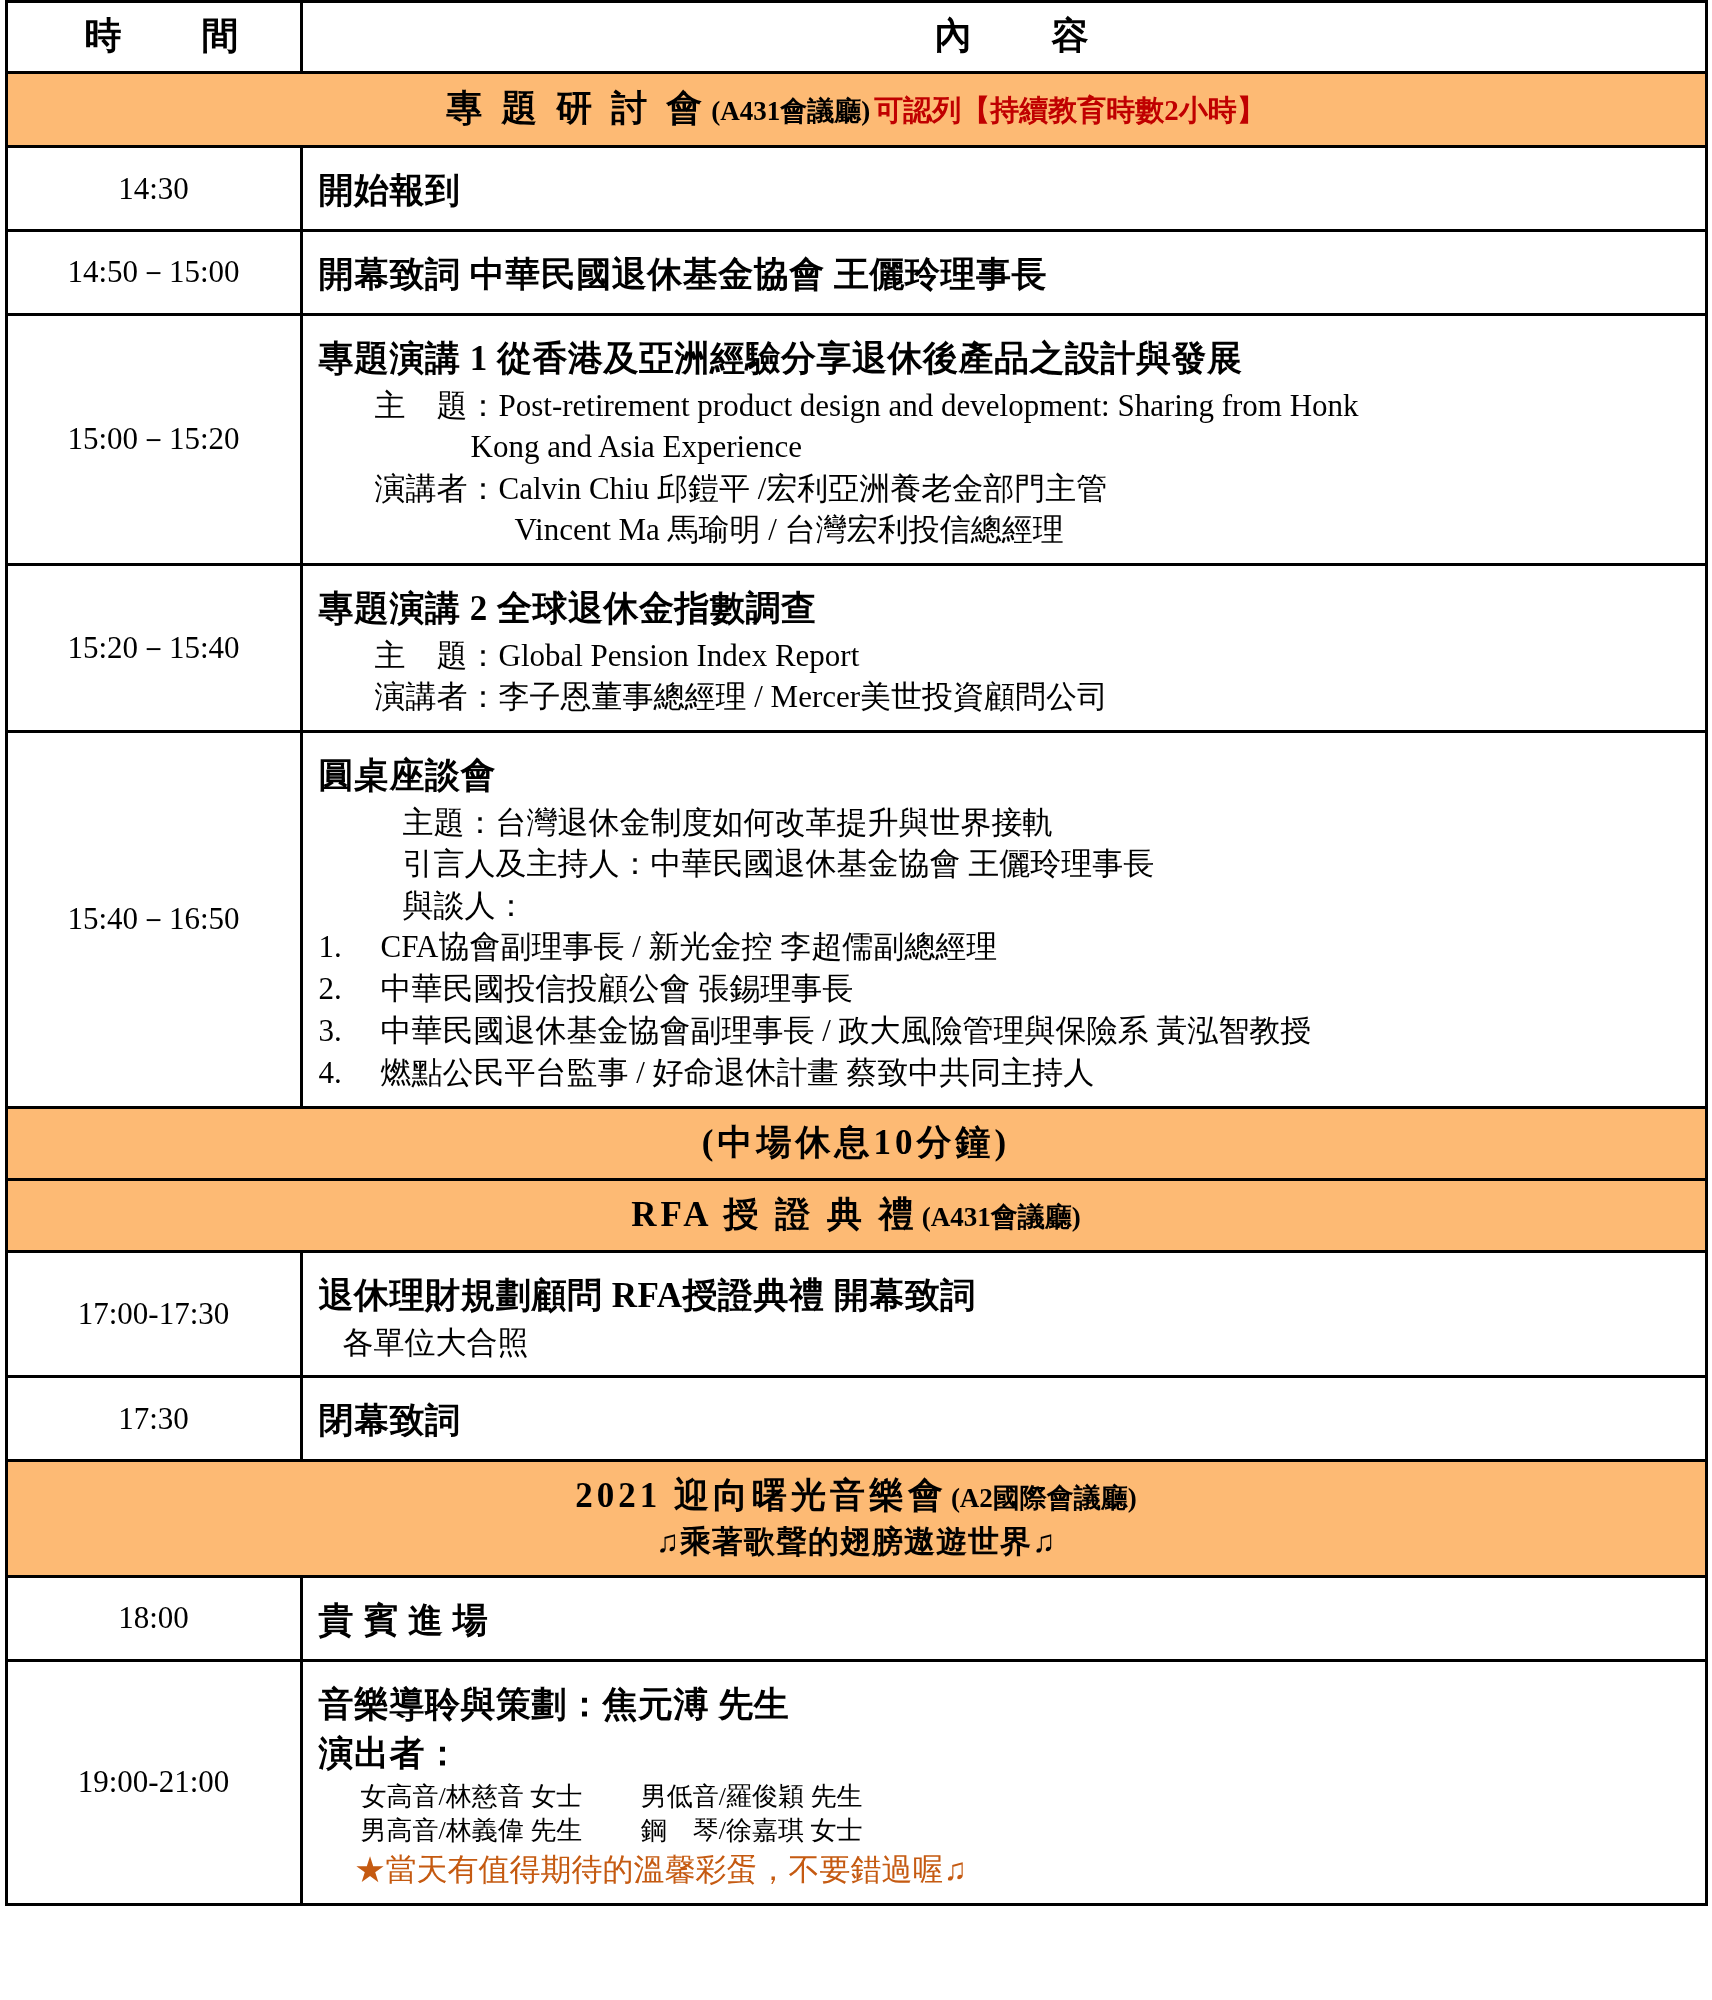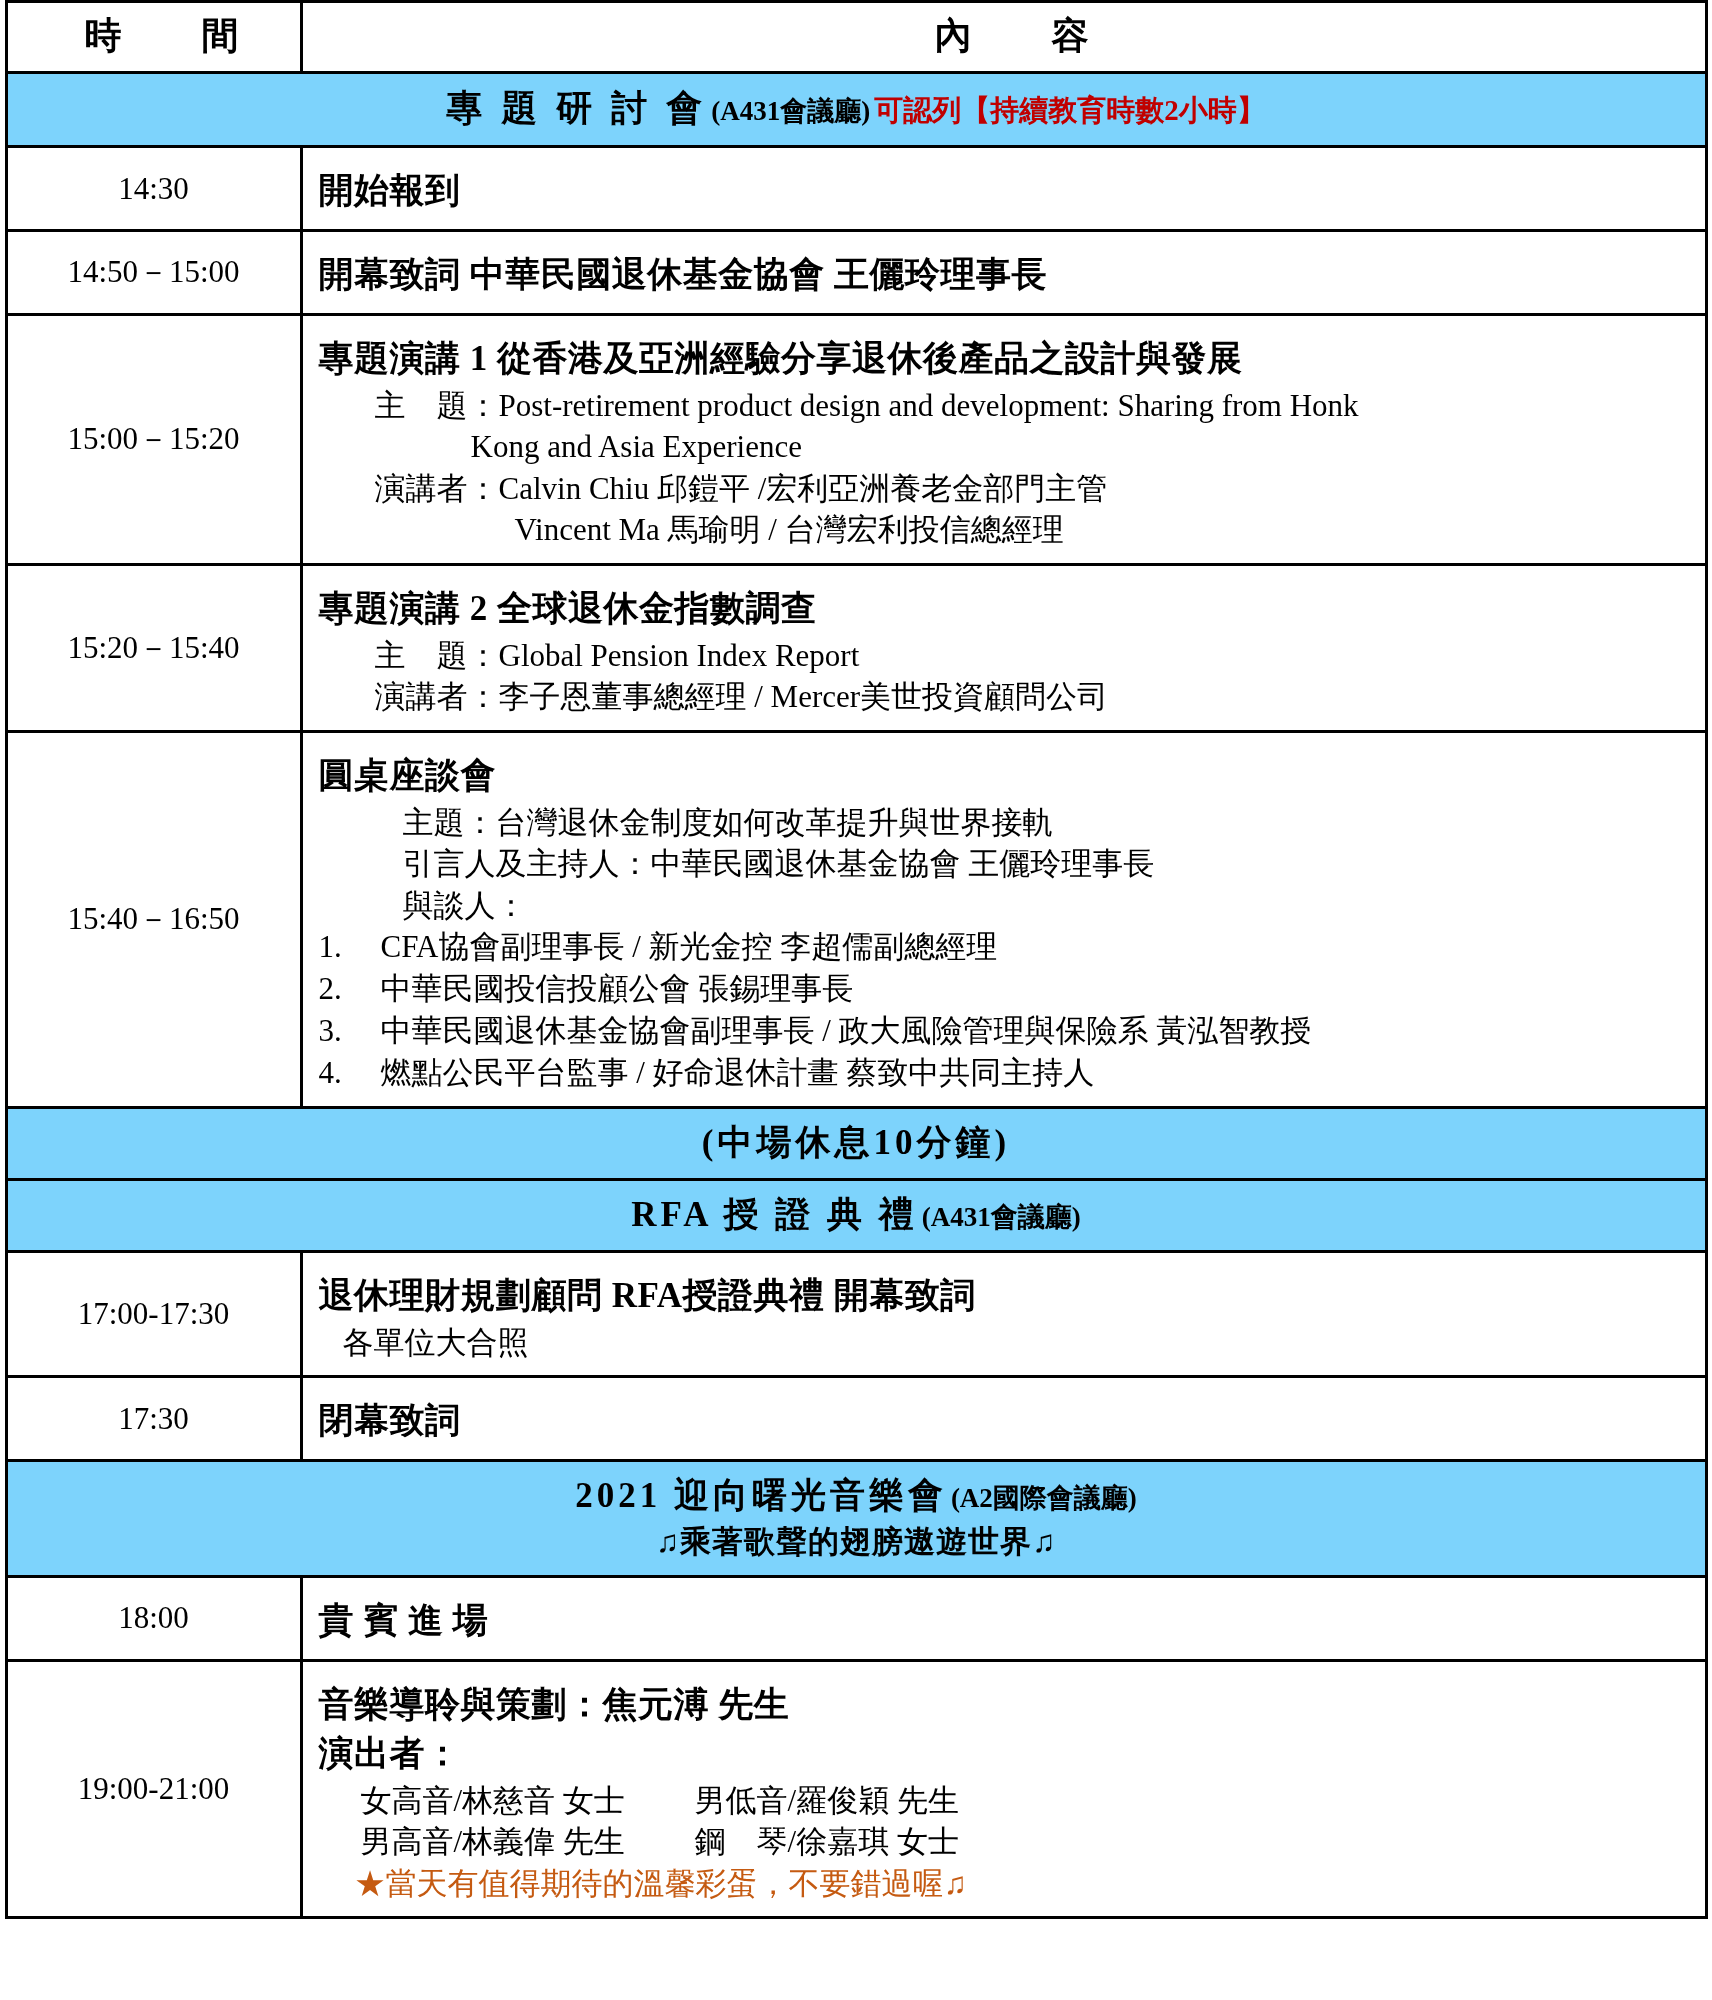--- a/index.html
+++ b/index.html
@@ -26,21 +26,21 @@
 
   .hdr-cell{
     text-align:center;
     font-size:37px;
     font-weight:bold;
     padding:8px 0 10px 18px;
     letter-spacing:2px;
   }
 
   .band{
-    background:#7dd3fc;
+    background:#fdba74;
     text-align:center;
     font-weight:bold;
     padding:10px 0 12px 0;
   }
   .band .big{font-size:36px;letter-spacing:5px;}
   .band .small{font-size:27px;letter-spacing:0px;}
   .band .red{color:#c00000;font-size:29px;font-weight:bold;}
   .band .line2{display:block;font-size:31px;margin-top:2px;letter-spacing:1px;}
 
   .timecell{
@@ -85,21 +85,21 @@
     list-style:none;
   }
   .numlist li{
     font-size:31px;
     display:flex;
     line-height:1.35;
   }
   .numlist li .num{width:62px;flex:none;}
   .plain{font-size:31px;margin-left:24px;}
   .perf-row{
-    font-size:31px;
+    font-size:26px;
     margin-left:42px;
     white-space:pre;
   }
   .star{
     color:#c55a11;
     font-size:31px;
     margin-left:36px;
   }
   .center-band-title{font-size:35px;font-weight:bold;letter-spacing:4px;}
   .center-band-sub{font-size:27px;font-weight:bold;}

